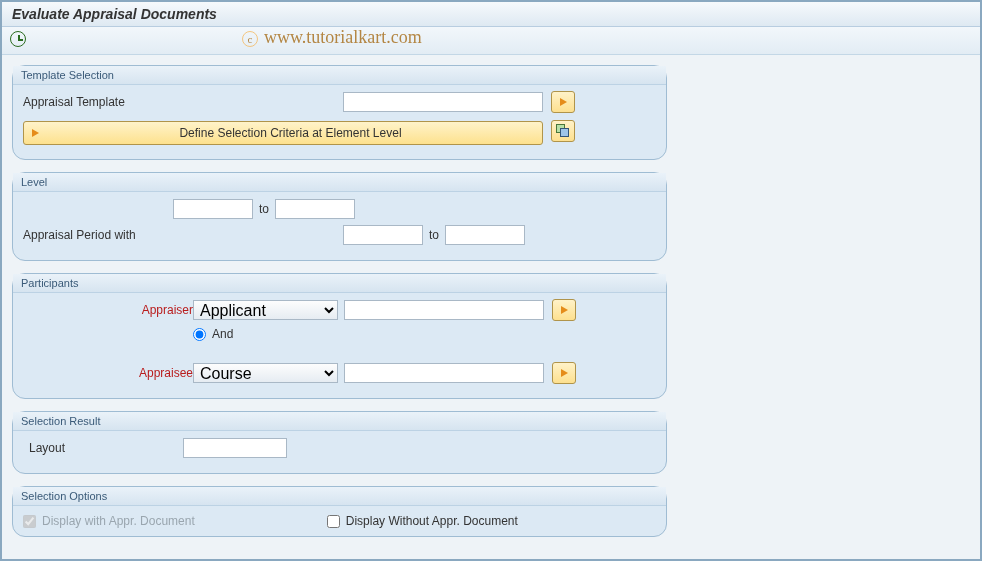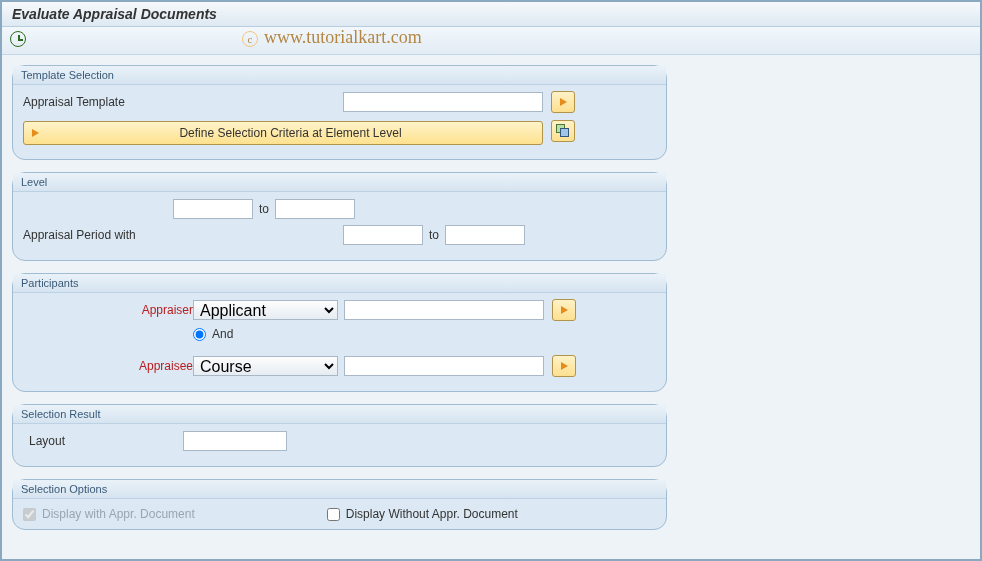--- a/index.html
+++ b/index.html
@@ -209,21 +209,21 @@
         <span class="icon-btn">
           <span class="arrow-right-icon"></span>
         </span>
       </div>
       <div class="radio-stack">
         <div class="radio-line">
           <input type="radio" name="andor" checked="" style="">
           <span>And</span>
         </div>
       </div>
-      <div class="row" style="margin-top:12px">
+      <div class="row" style="margin-top:19px">
         <span class="lbl-narrow">Appraisee</span>
         <select style="width:145px">
           <option>Course</option>
         </select>
         <span style="width:6px"></span>
         <input type="text" style="width: 200px;">
         <span class="icon-btn">
           <span class="arrow-right-icon"></span>
         </span>
       </div>

